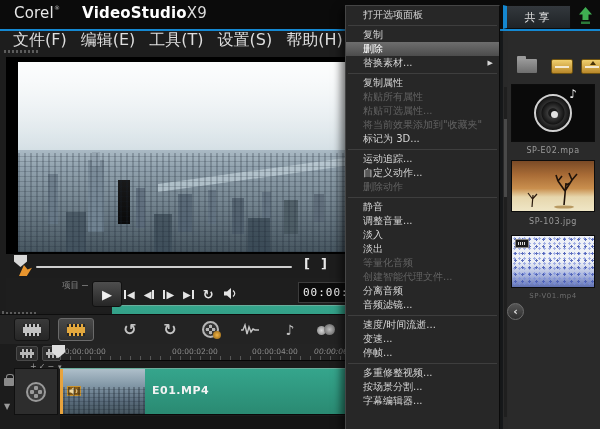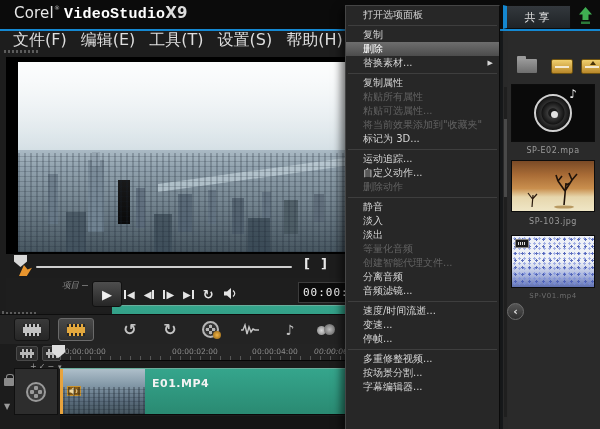--- a/index.html
+++ b/index.html
@@ -5,22 +5,22 @@
   * { margin:0; padding:0; box-sizing:border-box; }
   html,body { width:600px; height:429px; background:#101010; overflow:hidden; }
   body { font-family:"DejaVu Sans","Liberation Sans",sans-serif; }
   #app { position:relative; width:600px; height:429px; background:#1d1d1d; overflow:hidden; }
 
   
   .titlebar { position:absolute; left:0; top:0; width:600px; height:29px; background:#0b0b0b; }
   .brand { position:absolute; left:14px; top:4px; color:#fff; font-size:15px; letter-spacing:.2px; }
   .brand .corel { font-weight:400; color:#e8e8e8; }
   .brand .reg { font-size:6px; vertical-align:top; color:#bbb; }
-  .brand .product { font-weight:bold; margin-left:4px;font-family:Liberation Mono, monospace; }
-  .brand .version { font-weight:700; color:#dcdcdc; }
+  .brand .product { font-weight:bold; margin-left:22px; }
+  .brand .version { font-weight:400; color:#dcdcdc; }
   .accent-line { position:absolute; left:0; top:29px; width:600px; height:2px; background:#1588d1; }
 
   .share-tab { position:absolute; left:503px; top:5px; width:68px; height:24px;
     background:linear-gradient(#33383d,#1f2326); border:1px solid #0c0c0c; border-left:4px solid #1588d1;
     color:#e2e2e2; font-size:11px; letter-spacing:3px; display:flex; align-items:center; justify-content:center; }
   .green-arrow { position:absolute; left:577px; top:6px; width:17px; height:19px; }
 
   
   .menubar { position:absolute; left:0; top:31px; width:360px; height:19px; background:#1d1d1d;
     display:flex; align-items:center; padding-left:13px; gap:14px; }
@@ -44,21 +44,21 @@
   .scrub-flag { position:absolute; left:8px; top:1px; width:13px; height:12px; background:#d8d8d8;
     clip-path:polygon(0 0,100% 0,100% 55%,50% 100%,0 55%); }
   .scrub-orange { position:absolute; left:13px; top:11px; width:13px; height:11px; background:#e8952e;
     clip-path:polygon(0 100%,38% 0,66% 42%,100% 26%,60% 100%); }
   .scrub-line { position:absolute; left:30px; top:12px; width:256px; height:2px; background:#cfcfcf; border-radius:1px; }
   .bracket { position:absolute; top:2px; color:#e8e8e8; font-size:13px; font-weight:bold; }
   .bracket.in { left:298px; } .bracket.out { left:315px; }
 
   
   .transport { position:absolute; left:6px; top:278px; width:339px; height:34px; background:#1e1e1e; }
-  .mode-labels { position:absolute; left:46px; top:2px; width:36px; text-align:right;font-style:italic; }
+  .mode-labels { position:absolute; left:46px; top:2px; width:36px; text-align:right; }
   .mode-labels .proj { color:#8a8a8a; font-size:8.5px; display:block; }
   .mode-labels .clip { color:#fff; font-size:9.5px; font-weight:bold; display:block; margin-top:1px; }
   .mode-labels span::after { content:""; display:inline-block; width:6px; height:1px; background:#6f6f6f; margin-left:3px; vertical-align:middle; }
   .play-btn { position:absolute; left:86px; top:3px; width:30px; height:26px; border-radius:3px;
     background:linear-gradient(#4e4e4e,#262626); border:1px solid #111; color:#f0f0f0; font-size:13px;
     display:flex; align-items:center; justify-content:center; }
   .tp-row { position:absolute; left:118px; top:7px; display:flex; gap:9px; align-items:center; height:18px; }
   .tp { display:inline-flex; align-items:center; color:#e4e4e4; font-size:10px; gap:1px; }
   .tbar { width:2px; height:9px; background:#e4e4e4; display:inline-block; }
   .tp-repeat { color:#e4e4e4; font-size:13px; font-weight:bold; }
@@ -119,21 +119,21 @@
     border-top:1px solid rgba(255,255,255,.3); border-bottom:1px solid #0a0a0a; }
   .clip-edge { position:absolute; left:0; top:0; width:3px; height:100%; background:#e8a33d; }
   .clip-thumb { position:absolute; left:3px; top:0; width:82px; height:100%; overflow:hidden;
     background:linear-gradient(#aebfca 0%, #8499a8 35%, #5b6d7d 70%, #46565f 100%); }
   .clip-thumb::after { content:""; position:absolute; inset:0;
     background:repeating-linear-gradient(90deg, rgba(20,30,40,.3) 0 2px, transparent 2px 5px),
                repeating-linear-gradient(0deg, rgba(20,30,40,.2) 0 1px, transparent 1px 4px);
     top:40%; }
   .clip-audio { position:absolute; left:4px; top:17px; width:14px; height:10px; background:#8a5c14; border:1px solid #c8922e;
     display:flex; align-items:center; justify-content:center; }
-  .clip-label { position:absolute; left:92px; top:8px; color:#f2f2f2; font-size:11px; font-weight:bold; letter-spacing:.5px; }
+  .clip-label { position:absolute; left:92px; top:15px; color:#f2f2f2; font-size:11px; font-weight:bold; letter-spacing:.5px; }
   .track-empty { position:absolute; left:60px; top:72px; width:540px; height:13px; background:#151515; }
 
   
   .panel { position:absolute; left:500px; top:31px; width:100px; height:398px; background:#2a2a2a; border-left:3px solid #17191b; }
   .panel-scroll { position:absolute; left:1px; top:56px; width:3px; height:330px; background:#202020; }
   .panel-scroll .thumb { position:absolute; left:0; top:32px; width:3px; height:78px; background:#4a4a4a; }
   .lib-toolbar { position:absolute; left:0; top:24px; width:100px; height:26px; }
   .folder-ic { position:absolute; left:14px; top:4px; width:20px; height:14px; background:linear-gradient(#9a9a9a,#6e6e6e); border-radius:1px; }
   .folder-ic::before { content:""; position:absolute; left:0; top:-3px; width:9px; height:4px; background:#9a9a9a; border-radius:1px 1px 0 0; }
   .gold-ic { position:absolute; top:4px; width:22px; height:15px; border-radius:2px;
@@ -420,20 +420,21 @@
     <div class="mi disabled">粘贴所有属性</div>
     <div class="mi disabled">粘贴可选属性...</div>
     <div class="mi disabled">将当前效果添加到"收藏夹"</div>
     <div class="mi">标记为 3D...</div>
     <div class="sep"></div>
     <div class="mi">运动追踪...</div>
     <div class="mi">自定义动作...</div>
     <div class="mi disabled">删除动作</div>
     <div class="sep"></div>
     <div class="mi">静音</div>
+    <div class="mi">调整音量...</div>
     <div class="mi">淡入</div>
     <div class="mi">淡出</div>
     <div class="mi disabled">等量化音频</div>
     <div class="mi disabled">创建智能代理文件...</div>
     <div class="mi">分离音频</div>
     <div class="mi">音频滤镜...</div>
     <div class="sep"></div>
     <div class="mi">速度/时间流逝...</div>
     <div class="mi">变速...</div>
     <div class="mi">停帧...</div>

